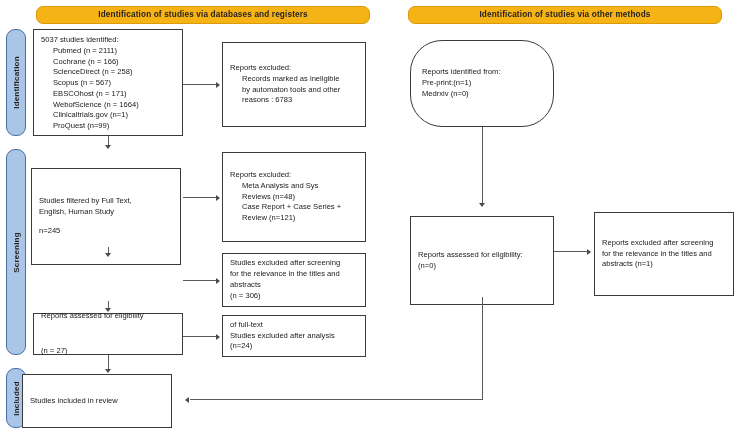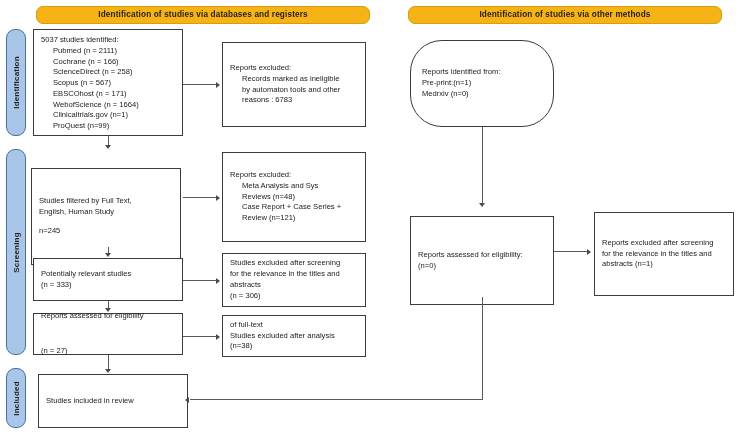--- a/index.html
+++ b/index.html
@@ -158,44 +158,40 @@
   </div>
 
   <div class="box" style="left:222px; top:152px; width:144px; height:90px;">
     <div>Reports excluded:</div>
     <div class="indent">Meta Analysis and Sys</div>
     <div class="indent">Reviews (n=48)</div>
     <div class="indent">Case Report + Case Series +</div>
     <div class="indent">Review (n=121)</div>
   </div>
 
-  <div class="box" style="left:33px; top:258px; width:150px; height:43px;">
-    <div>Potentially relevant studies</div>
-    <div>(n = 333)</div>
-  </div>
 
   <div class="box" style="left:222px; top:253px; width:144px; height:54px;">
     <div>Studies excluded after screening</div>
     <div>for the relevance in the titles and</div>
     <div>abstracts</div>
     <div>(n = 306)</div>
   </div>
 
   <div class="box" style="left:33px; top:313px; width:150px; height:42px;gap:24px;">
     <div>Reports assessed for eligibility</div>
     <div>(n = 27)</div>
   </div>
 
   <div class="box" style="left:222px; top:315px; width:144px; height:42px;">
     <div>of full-text</div>
     <div>Studies excluded after analysis</div>
-    <div>(n=38)</div>
-  </div>
-
-  <div class="box" style="left:38px; top:374px; width:150px; height:54px;gap:44px;">
+    <div>(n=24)</div>
+  </div>
+
+  <div class="box" style="left:22px; top:374px; width:150px; height:54px;gap:44px;">
     <div>Studies included in review</div>
   </div>
 
   <div class="box" style="left:410px; top:40px; width:144px; height:87px;border-radius:32px;">
     <div class="indent-sm">Reports identified from:</div>
     <div class="indent-sm">Pre-print:(n=1)</div>
     <div class="indent-sm">Medrxiv (n=0)</div>
   </div>
 
   <div class="box" style="left:410px; top:208px; width:144px; height:89px;margin-top:8px;">

